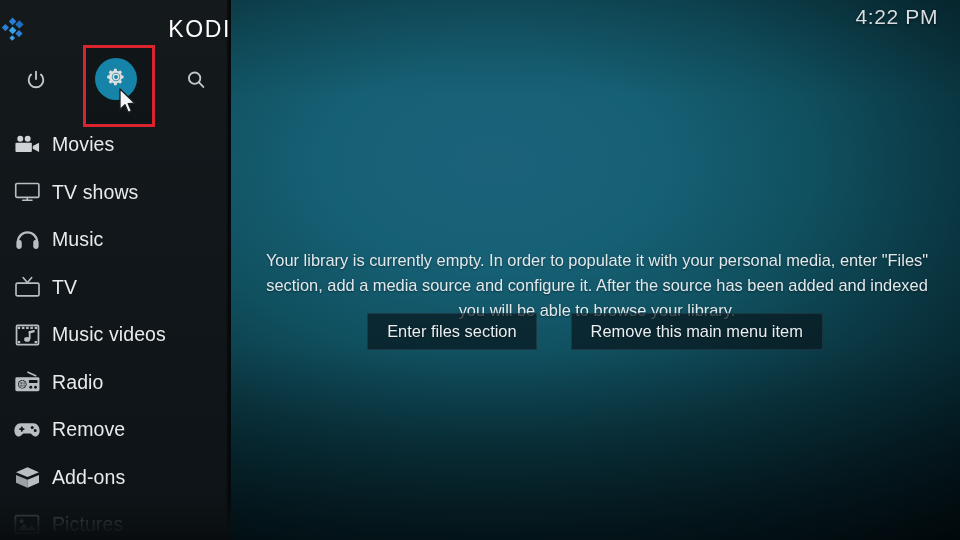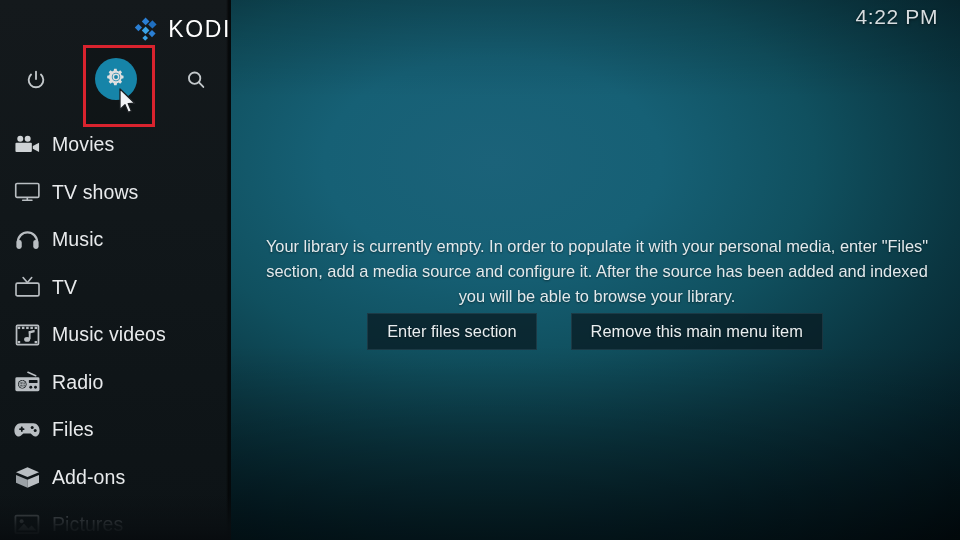--- a/index.html
+++ b/index.html
@@ -35,21 +35,21 @@
     border-right:2px solid #05090b;
     z-index:5;
   }
   .sidebar::before {
     content:""; position:absolute; right:0; top:0; width:3px; height:100%;
     background:linear-gradient(to right, rgba(0,0,0,0.0), rgba(0,0,0,0.75));
   }
   
   .logo-row {
     position:absolute; left:0; top:12px; width:231px; height:34px;
-    display:flex; align-items:center; justify-content:flex-end; gap:9px;
+    display:flex; align-items:center; justify-content:space-between; gap:9px;
   }
   .logo-mark { width:26px; height:24px; display:block; }
   .logo-text {
     color:#ffffff; font-size:23px; letter-spacing:1.6px;
     font-weight:400; line-height:1;
   }
   
   .top-icons {
     position:absolute; left:0; top:57px; width:231px; height:48px;
   }
@@ -108,21 +108,21 @@
     position:absolute; right:22px; top:6px; z-index:7;
     color:#d7dde0; font-size:21px; line-height:1; letter-spacing:0.6px;
     text-shadow:0 1px 3px rgba(0,0,0,0.6);
   }
   
   .main {
     position:absolute; left:230px; top:0; width:730px; height:540px;
     z-index:4;
   }
   .empty-msg {
-    position:absolute; left:26px; top:234px; width:682px;
+    position:absolute; left:26px; top:248px; width:682px;
     text-align:center; color:#e2e9ec; font-size:16.4px; line-height:25px;
     text-shadow:0 1px 2px rgba(0,0,0,0.45);
   }
   .btn-row {
     position:absolute; left:0; top:313px; width:730px;
     display:flex; justify-content:center; gap:34px;
   }
   .btn {
     height:37px; padding:0 19px;
     display:flex; align-items:center; justify-content:center;
@@ -291,21 +291,21 @@
           <svg width="28" height="18" viewBox="0 0 28 18" xmlns="http://www.w3.org/2000/svg">
             <path d="M7.6 2.2 L20.4 2.2 C24 2.2 26.6 5.6 26.6 9.6 C26.6 13.2 24.8 15.6 22.4 15.6 C20.4 15.6 19.4 13.6 17.6 12.6 L10.4 12.6 C8.6 13.6 7.6 15.6 5.6 15.6 C3.2 15.6 1.4 13.2 1.4 9.6 C1.4 5.6 4 2.2 7.6 2.2 Z" fill="#b9bec2"></path>
             <g fill="#11171a">
               <rect x="6.2" y="7.3" width="5.2" height="1.7" rx="0.6"></rect>
               <rect x="7.95" y="5.55" width="1.7" height="5.2" rx="0.6"></rect>
               <circle cx="19.2" cy="6.6" r="1.5"></circle>
               <circle cx="22.2" cy="9.6" r="1.5"></circle>
             </g>
           </svg>
         </span>
-        <span class="menu-label">Files</span>
+        <span class="menu-label">Remove</span>
       </div>
 
       <div class="menu-item">
         <span class="menu-icon">
           <svg width="27" height="23" viewBox="0 0 28 24" xmlns="http://www.w3.org/2000/svg">
             <path d="M14 1.4 L26 6.4 L14 11.4 L2 6.4 Z" fill="#b9bec2"></path>
             <path d="M2 9.4 L14 14.4 L14 22.6 L2 17.6 Z" fill="#9ba1a6"></path>
             <path d="M26 9.4 L14 14.4 L14 22.6 L26 17.6 Z" fill="#b9bec2"></path>
           </svg>
         </span>

